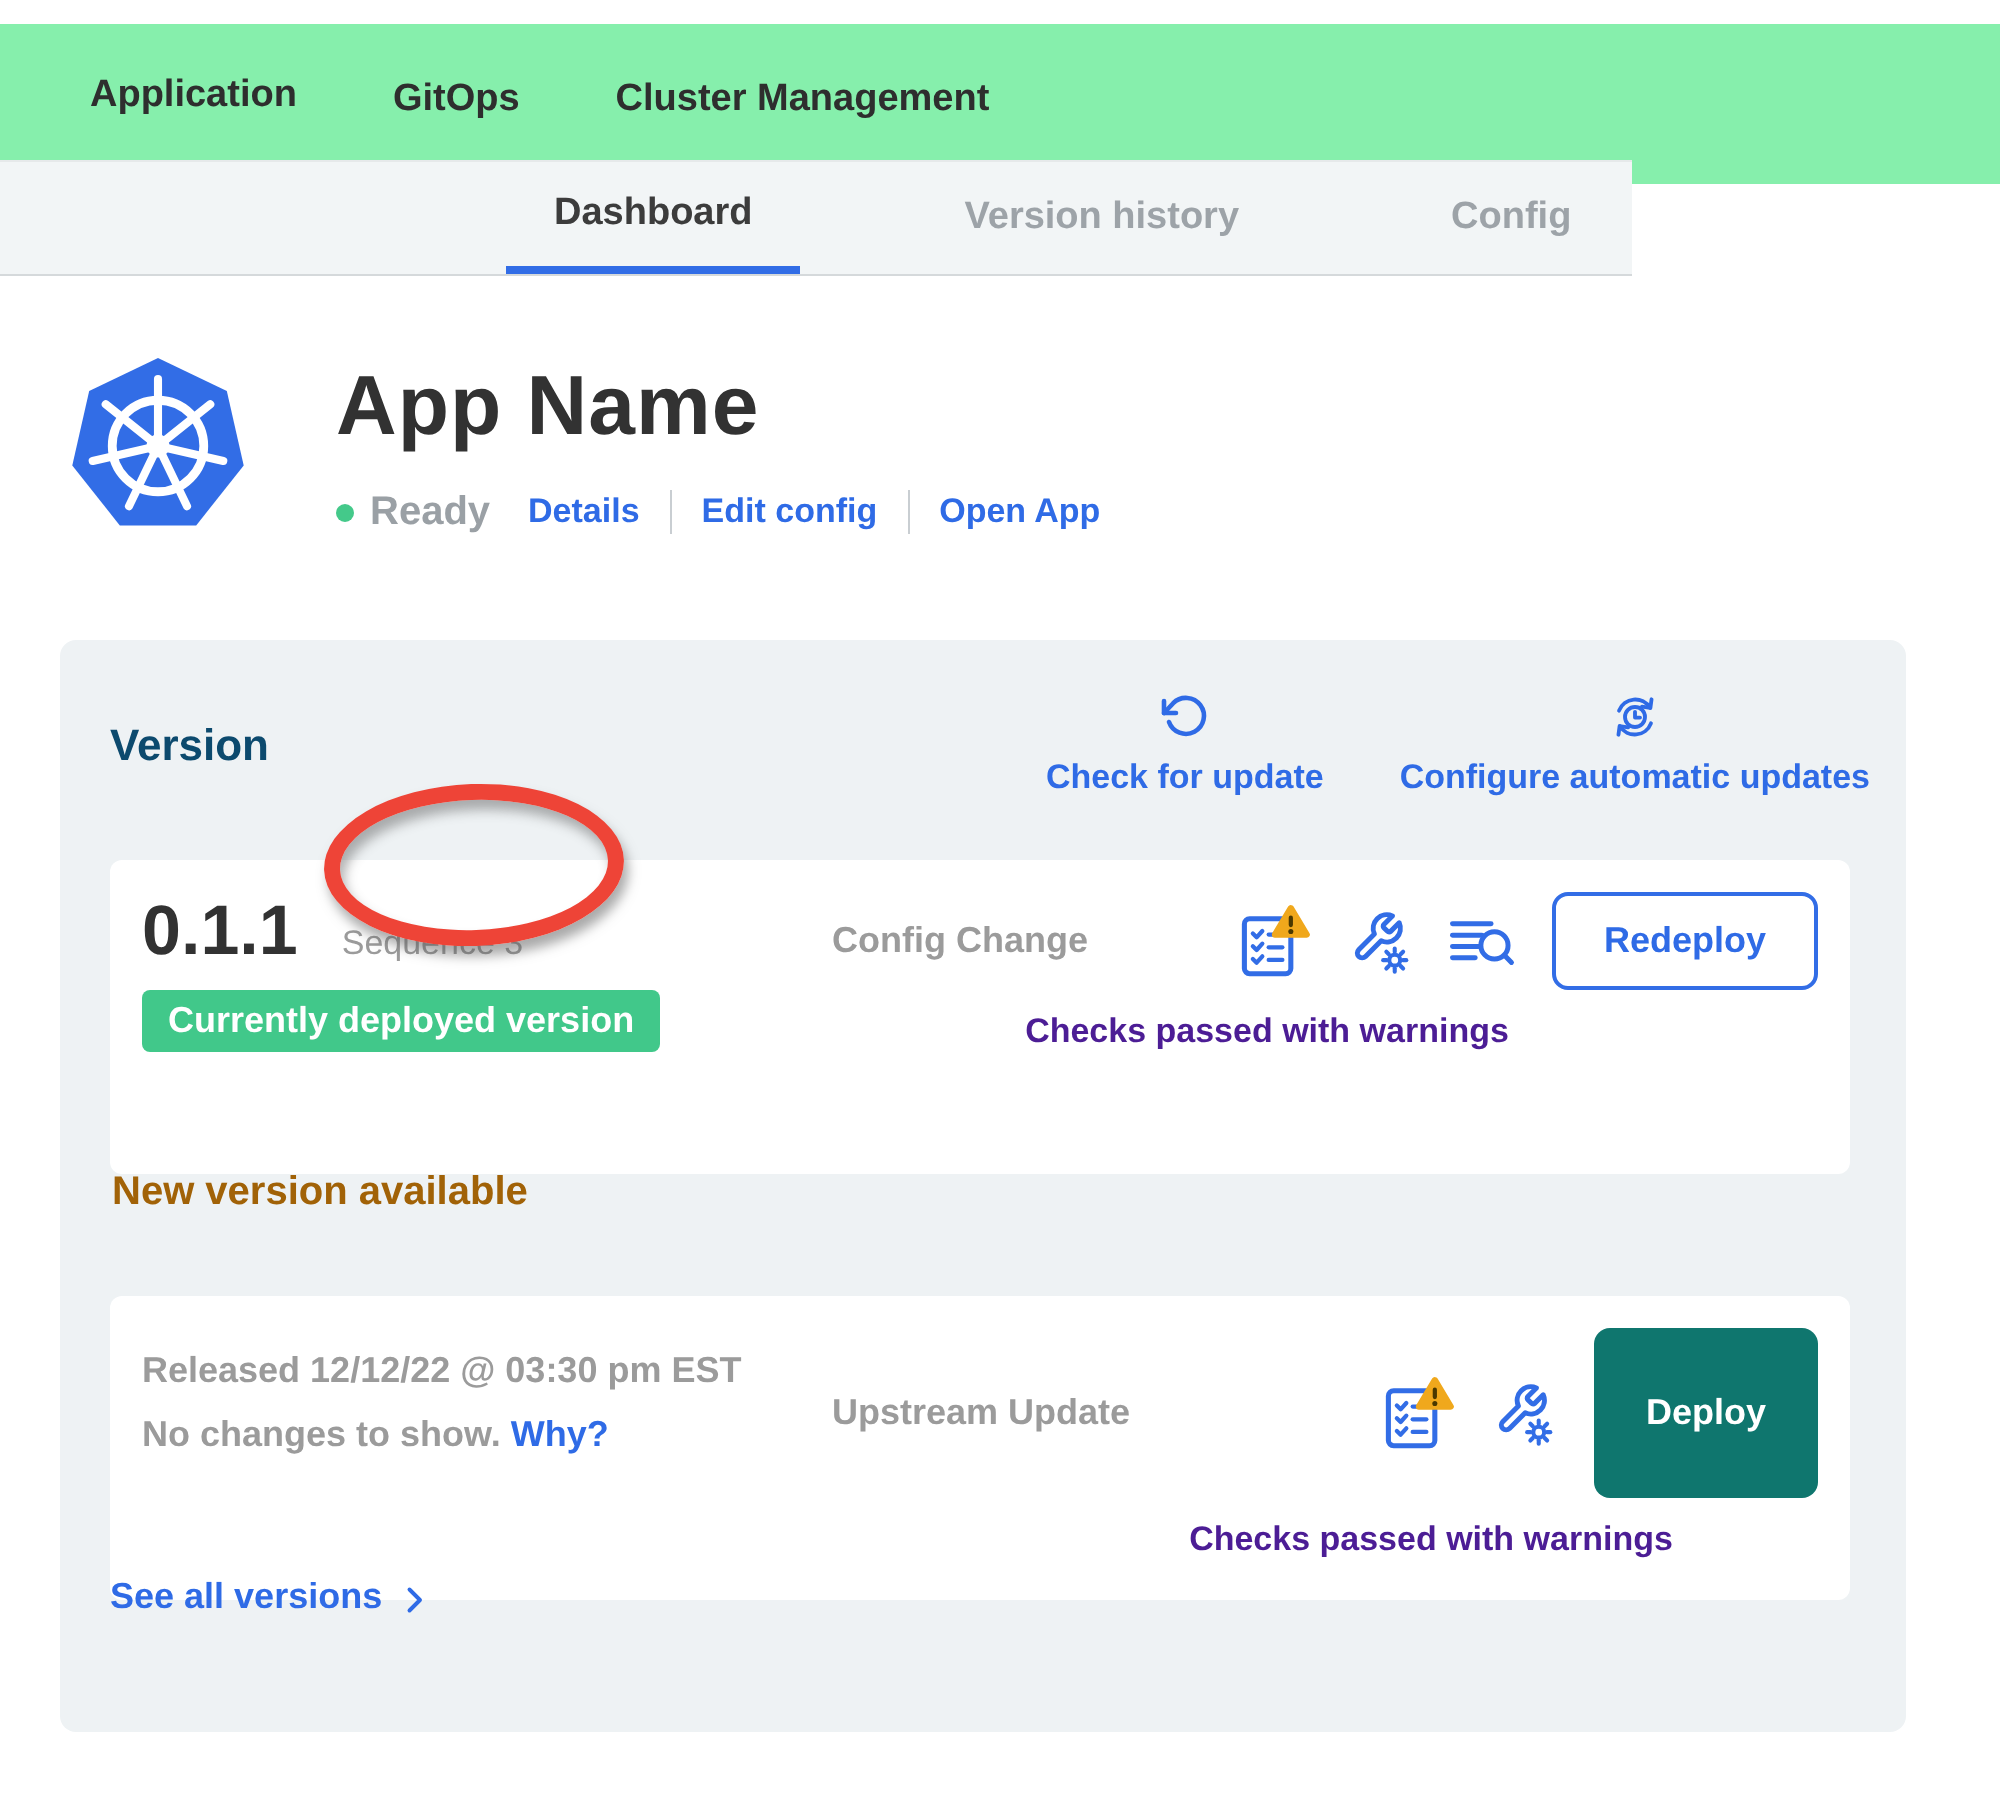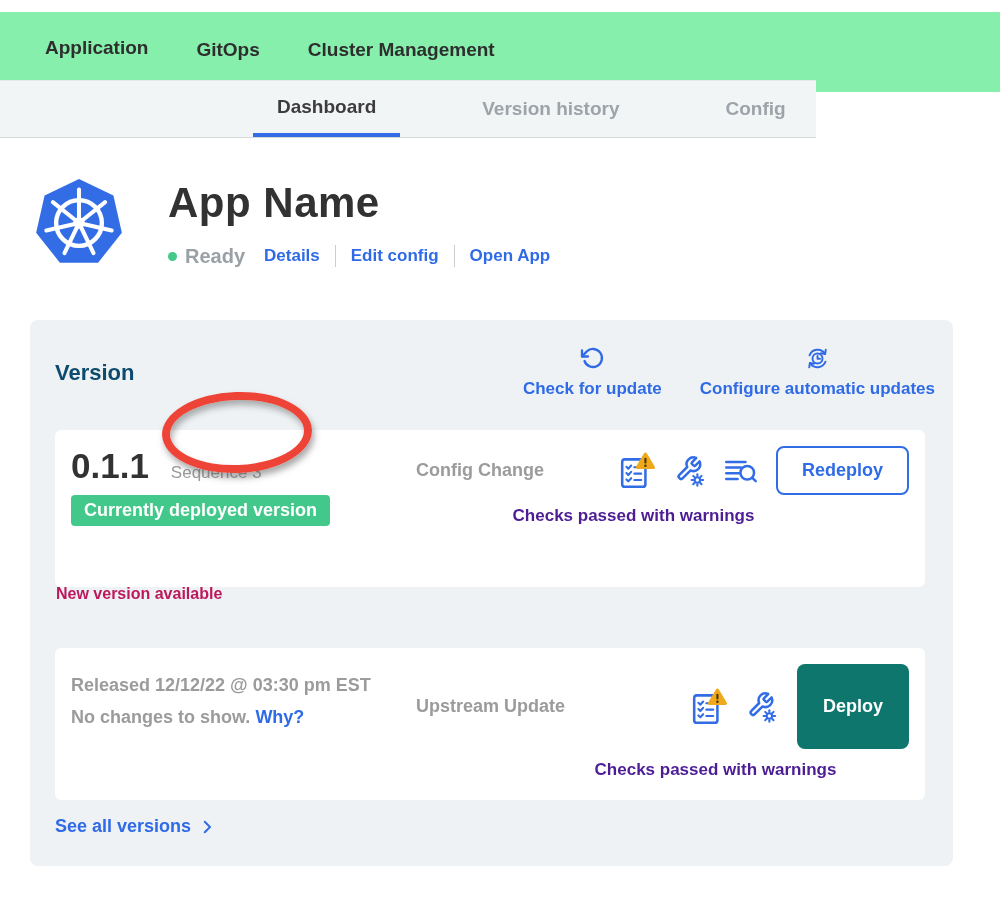--- a/index.html
+++ b/index.html
@@ -60,23 +60,23 @@
   .source-label { font-size:18px; font-weight:700; color:#9b9b9b; white-space:nowrap; }
   .icon-group { margin-left:auto; display:flex; align-items:center; gap:17px; }
   .btn { font-size:18px; font-weight:700; border-radius:8px; cursor:pointer;
          font-family:inherit; margin-left:18px; white-space:nowrap; }
   .btn-outline { background:#fff; color:#2f6be6; border:2px solid #326de6; padding:12px 24px; }
   .btn-solid { background:#0f766e; color:#fff; border:none; padding:32px 26px; }
   .checks-text { font-size:17px; font-weight:700; color:#4c1d95; text-align:center; margin-top:11px; }
   .card-current .checks-text { transform:translateX(-29px); }
   .card-available .checks-text { transform:translateX(53px); }
 
-  .new-version-heading { position:absolute; left:26px; top:265px; font-size:16px; font-weight:700;
-                         color:#be185d; }
-  .see-all { position:absolute; left:25px; top:496px; display:flex; align-items:center; gap:7px;
+  .new-version-heading { position:absolute; left:26px; top:265px; font-size:20px; font-weight:700;
+                         color:#a16207; }
+  .see-all { position:absolute; left:25px; top:468px; display:flex; align-items:flex-end; gap:7px;
              color:#2f6be6; font-size:18px; font-weight:700; cursor:pointer; }
 
   
   .red-ellipse { position:absolute; left:162px; top:392px; width:150px; height:81px;
                  border:8px solid #ee4437; border-radius:50%; transform:rotate(-2deg);
                  box-shadow:2px 5px 6px rgba(85,85,85,.5), inset 2px 5px 6px rgba(85,85,85,.45);
                  pointer-events:none; z-index:5; }
 
   .icon-24 { width:24px; height:24px; flex:none; }
   svg { display:block; }

